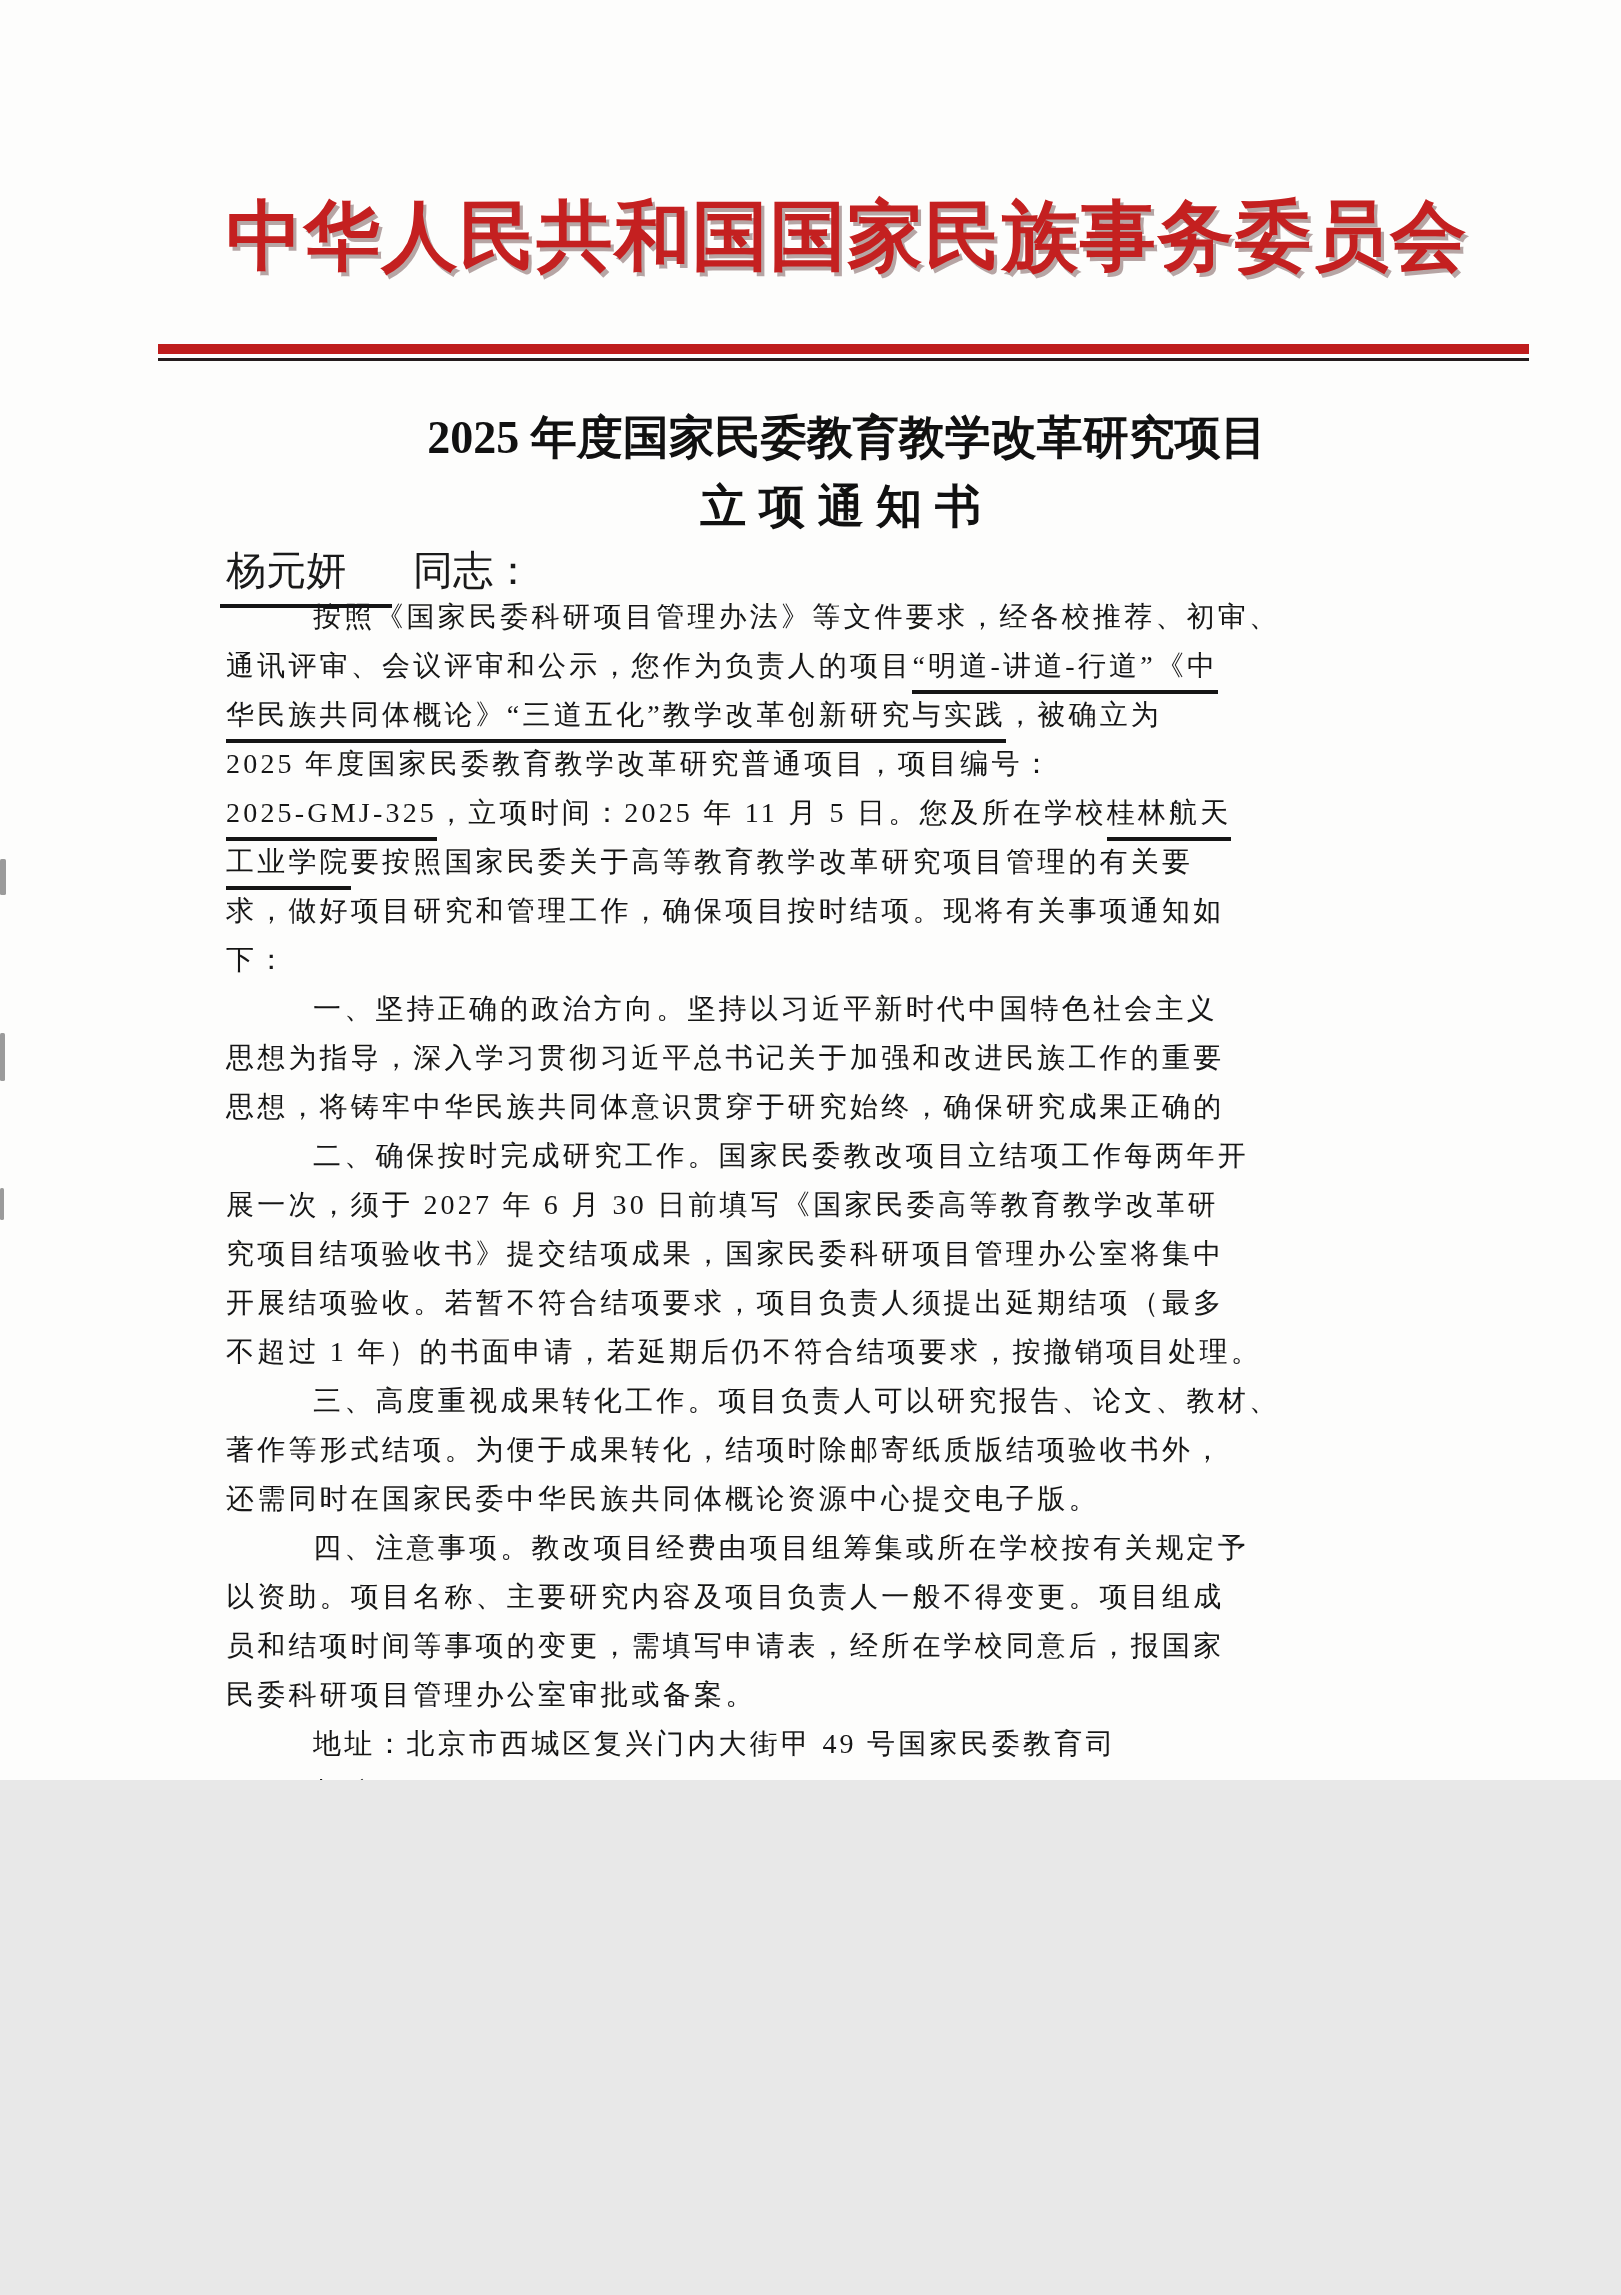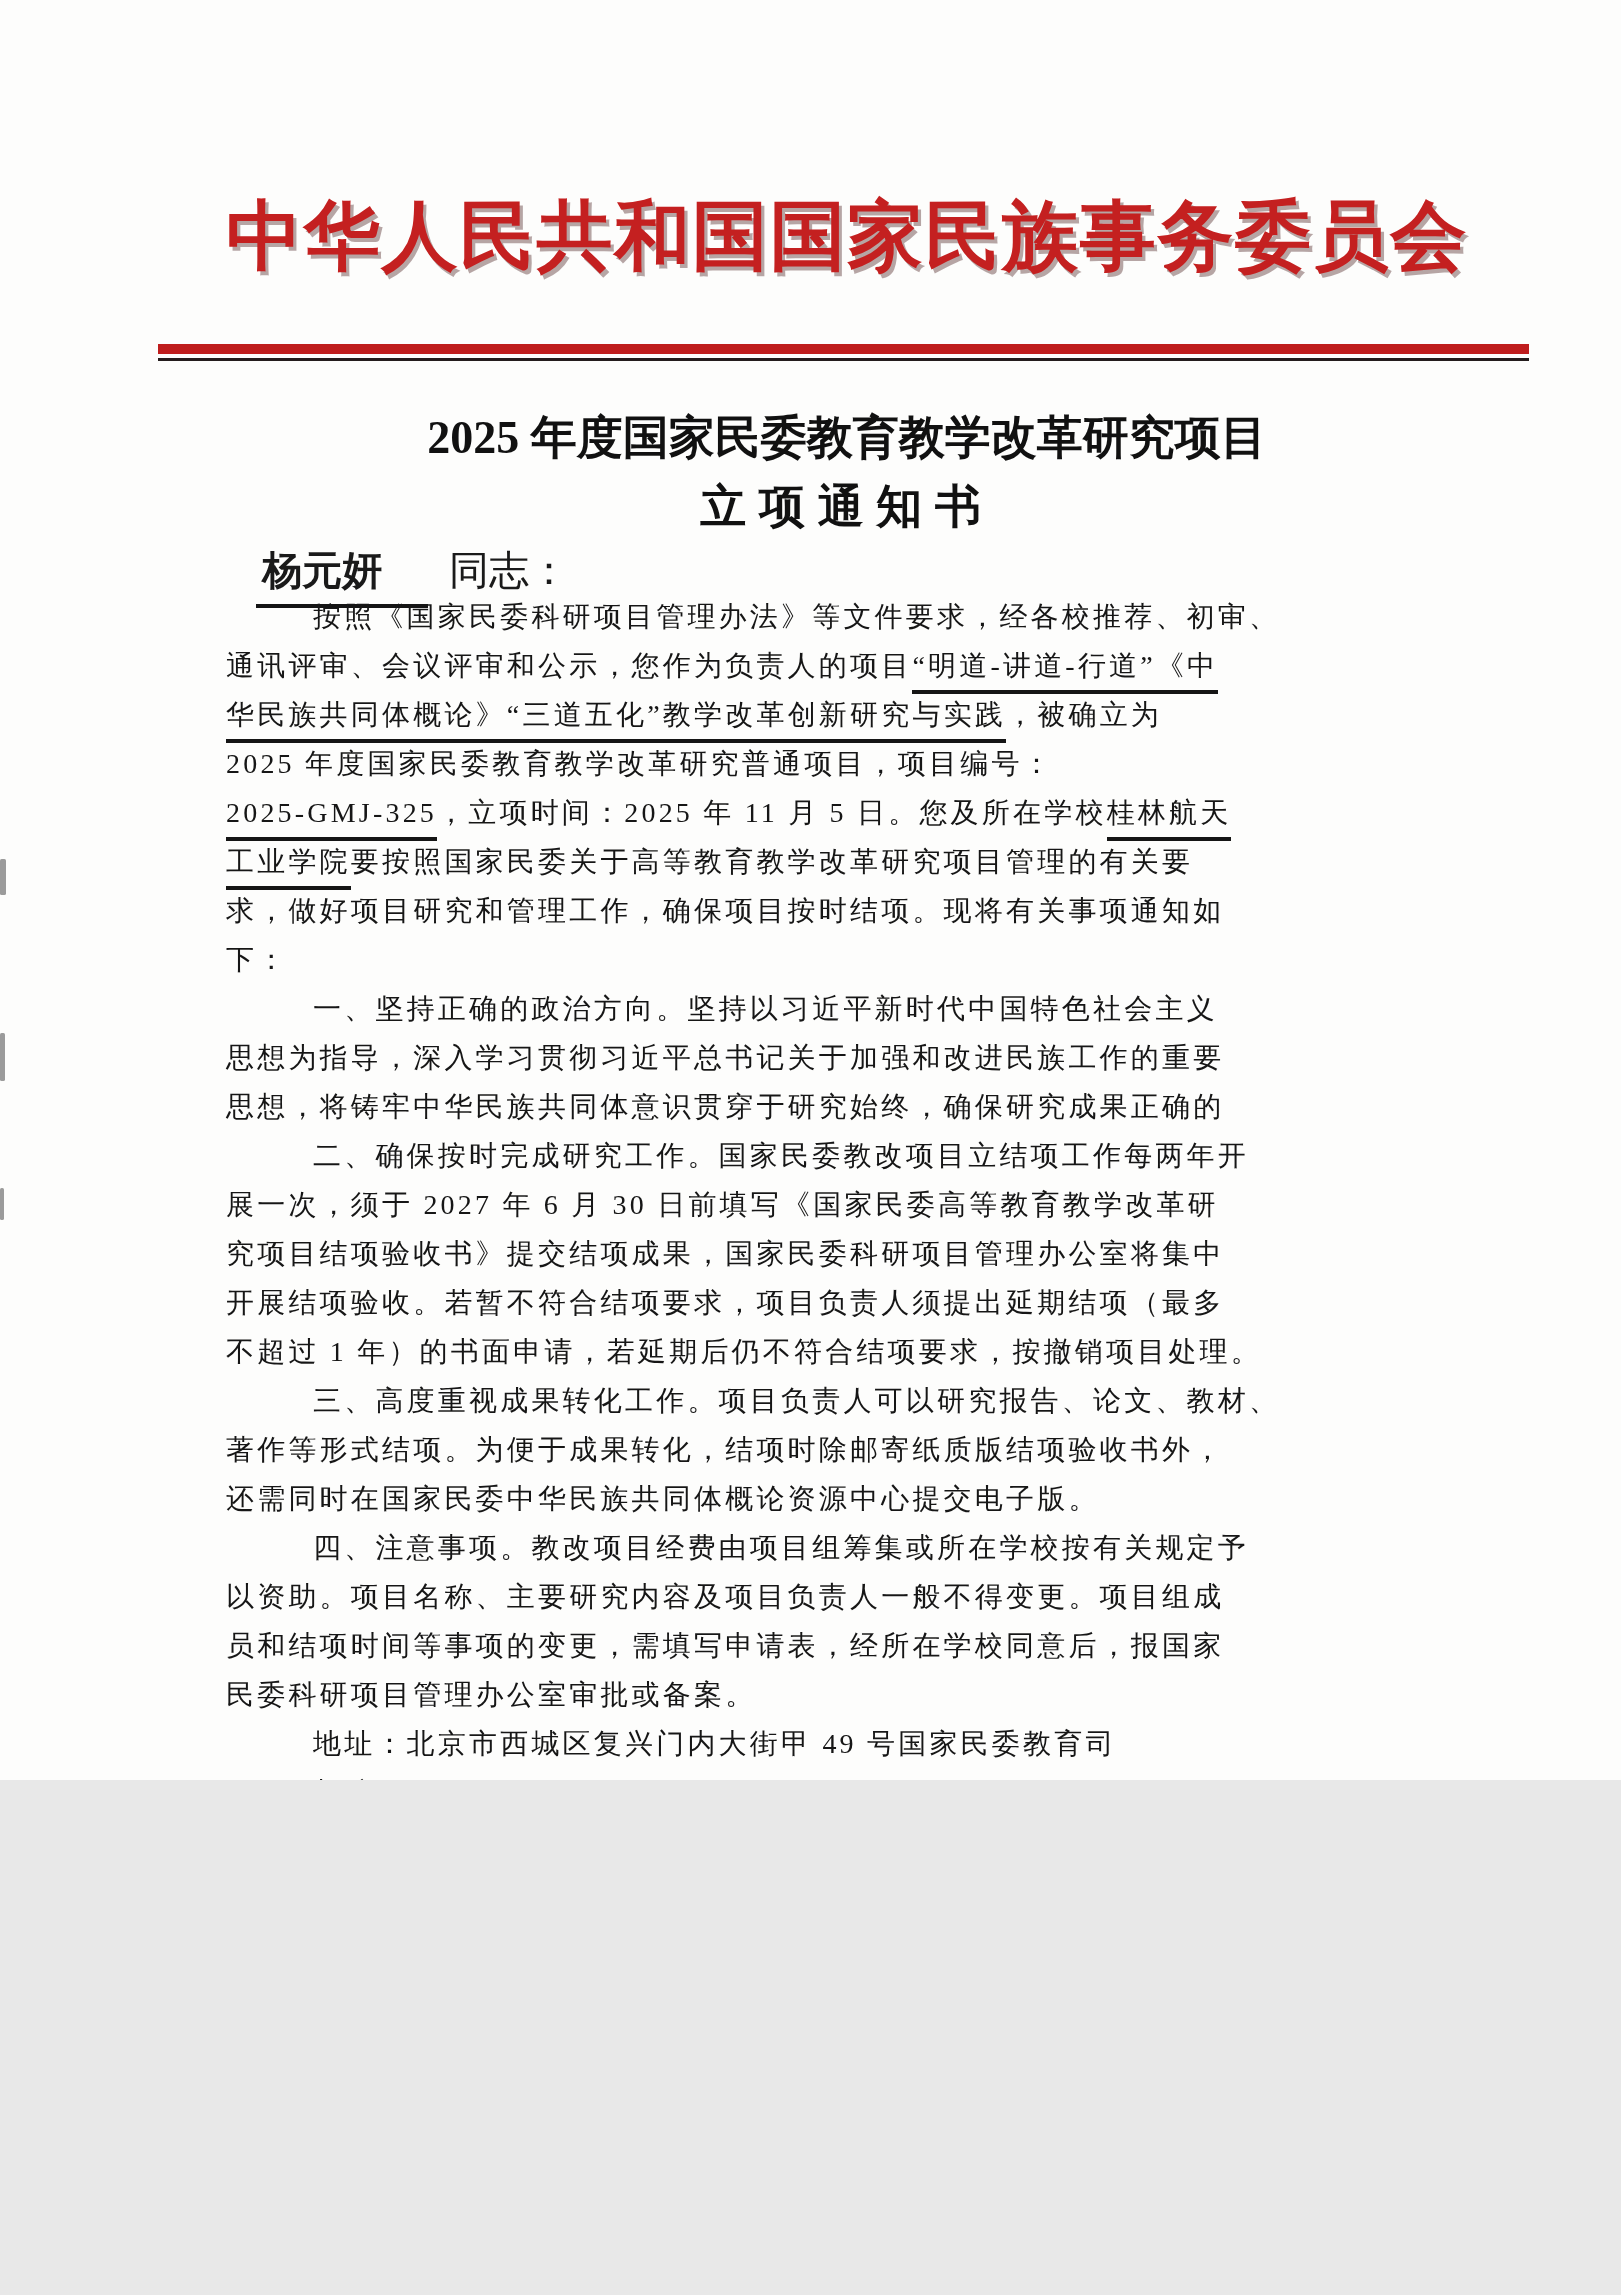--- a/index.html
+++ b/index.html
@@ -41,22 +41,21 @@
   .doc-title .l2{font-size:46px;line-height:52px;letter-spacing:12.7px;margin-top:17.4px;white-space:nowrap;}
   
   .salutation{
     position:absolute;left:220px;top:543px;
     font-size:40px;white-space:nowrap;
   }
   .salutation .name{
     display:inline-block;
     border-bottom:4.8px solid #141414;
     padding:0 46px 6.3px 6.3px;
-    font-weight:bold;
-    margin-left:36px;
+    font-weight:normal;
   }
   .salutation .suffix{padding-left:20.6px;}
   
   .body-text{
     position:absolute;left:226px;top:592px;width:1267px;
     font-size:28px;letter-spacing:3.2px;color:#161616;
   }
   .bline{line-height:49px;height:49px;white-space:nowrap;}
   .bline.indent{padding-left:87px;}
   .bline .b{font-weight:normal;}

